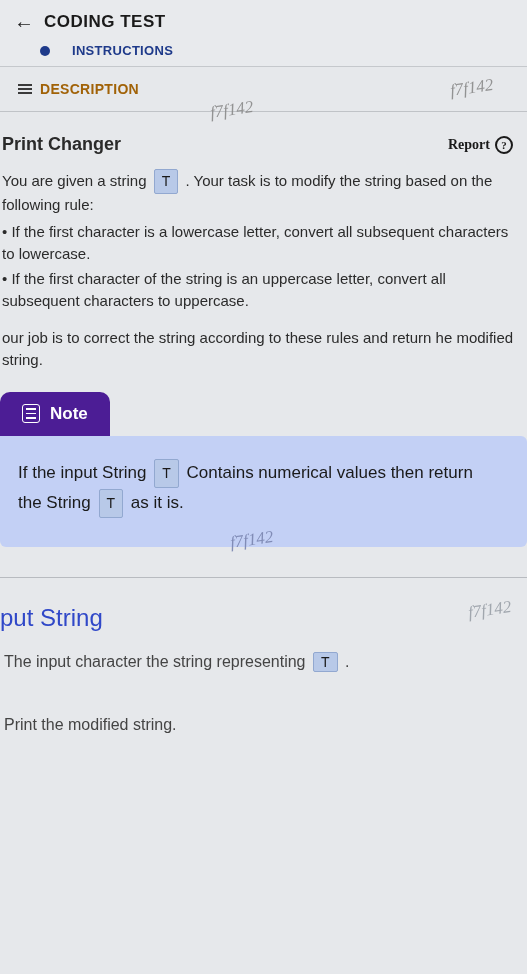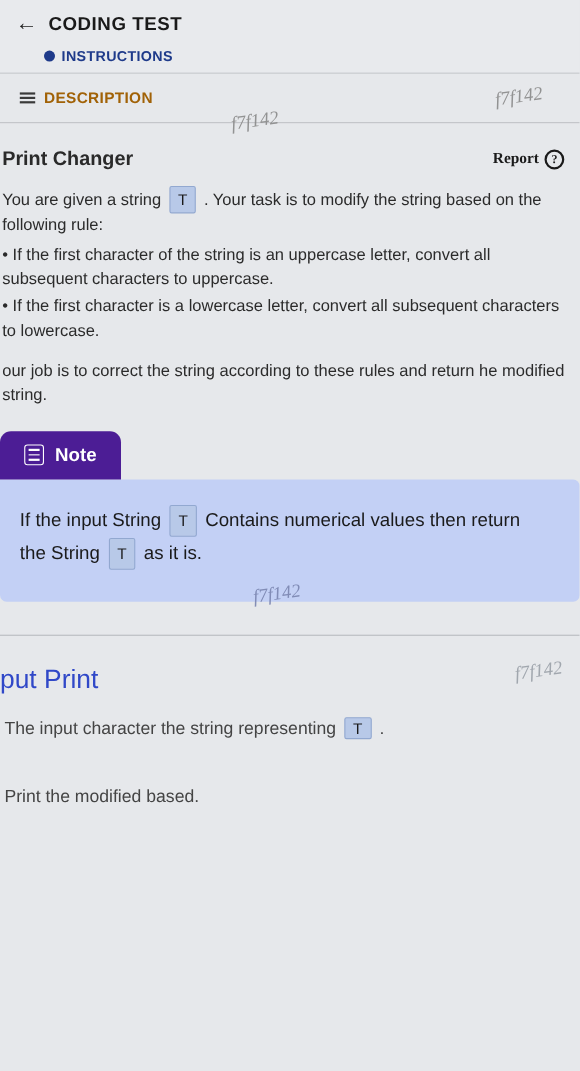--- a/index.html
+++ b/index.html
@@ -41,21 +41,21 @@
     .header-title {
       font-weight: 800;
       font-size: 17px;
       letter-spacing: 0.5px;
       color: #1a1a1a;
     }
     
     .instructions-row {
       display: flex;
       align-items: center;
-      gap: 6px;
+      gap: 22px;
       padding: 4px 0 8px 26px;
     }
     
     .bullet-icon {
       width: 10px;
       height: 10px;
       border-radius: 50%;
       background: #1e3a8a;
       display: inline-block;
     }
@@ -283,22 +283,22 @@
       <span>Report</span>
       <span class="question-circle">?</span>
     </div>
   </div>
 
   <div class="problem-body">
     <p>
       <span>You are given a string </span><span class="inline-code">T</span><span> . Your task is to modify the string based on the following rule:</span>
     </p>
     <div class="rule-list">
+      <div class="rule-bullet">• <span>If the first character is a lowercase letter, convert all subsequent characters to lowercase.</span></div>
       <div class="rule-bullet">• <span>If the first character of the string is an uppercase letter, convert all subsequent characters to uppercase.</span></div>
-      <div class="rule-bullet">• <span>If the first character is a lowercase letter, convert all subsequent characters to lowercase.</span></div>
     </div>
     <p class="summary-para">our job is to correct the string according to these rules and return he modified string.</p>
   </div>
 
   <div class="note-section">
     <div class="note-header">
       <span class="note-icon">
           <span></span>
           <span></span>
           <span></span>
@@ -306,28 +306,28 @@
       <span>Note</span>
     </div>
     <div class="note-body">
       <span>If the input String </span><span class="inline-code">T</span><span> Contains numerical values then return the String </span><span class="inline-code">T</span><span> as it is.</span>
     </div>
   </div>
 
   <hr class="section-divider">
 
   <div>
-    <div class="format-title">put Print</div>
+    <div class="format-title">put String</div>
     <div class="format-text">
       <span>The input character the string representing </span><span class="inline-code">T</span><span> .</span>
     </div>
   </div>
 
   <div class="output-block">
-    <div class="format-text">Print the modified based.</div>
+    <div class="format-text">Print the modified string.</div>
   </div>
 
 </div>
 
 <div class="watermark wm1">f7f142</div>
 <div class="watermark wm2">f7f142</div>
 <div class="watermark wm3">f7f142</div>
 <div class="watermark wm4">f7f142</div>
 
 </body></html>

